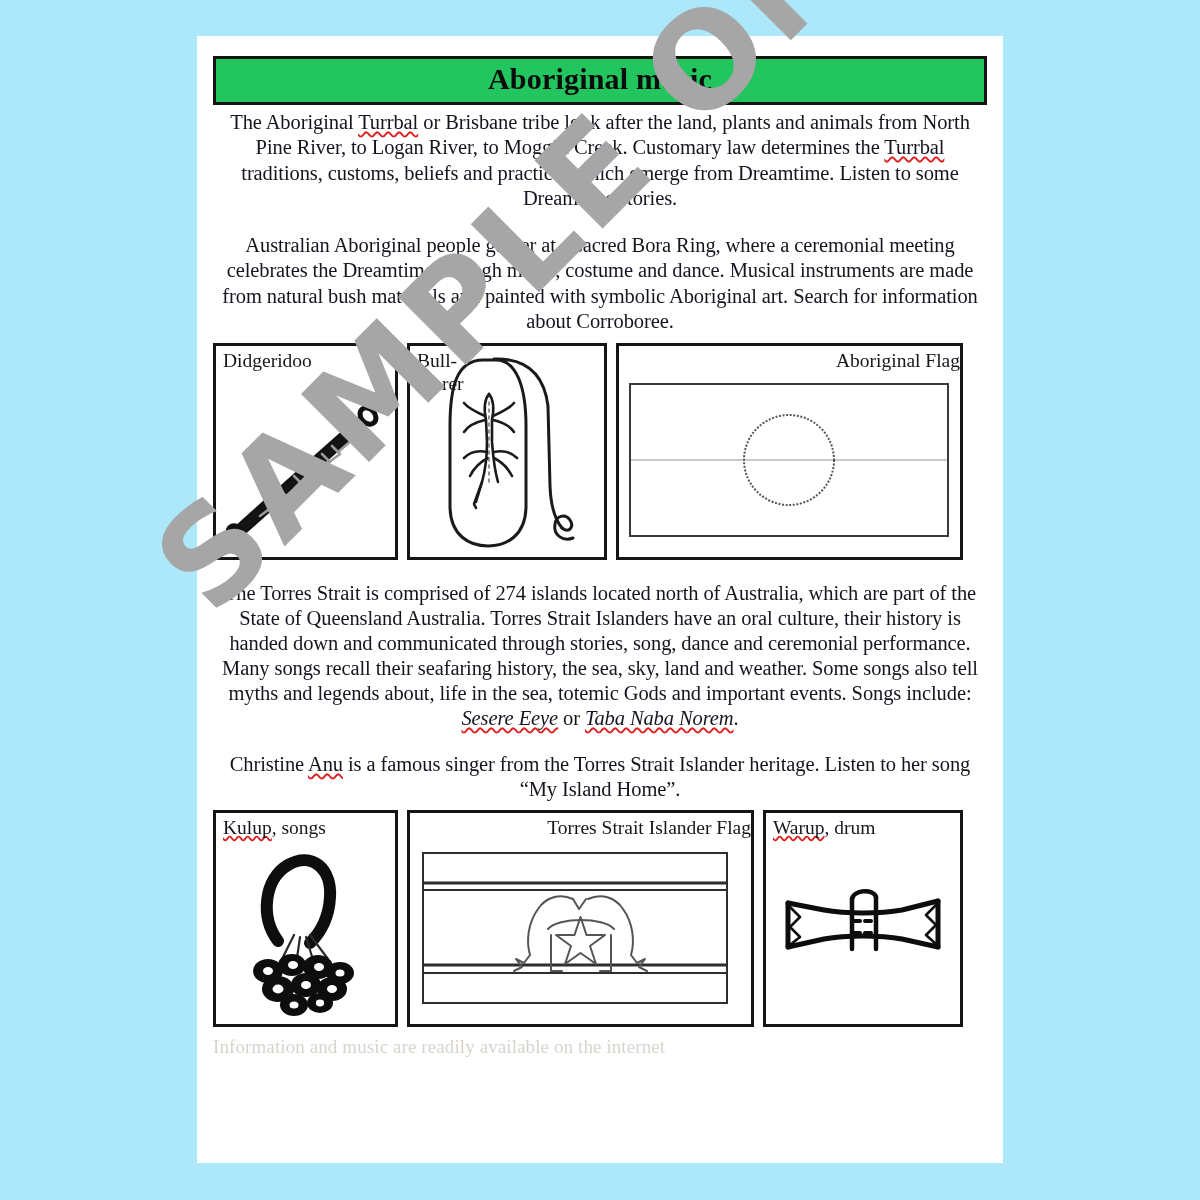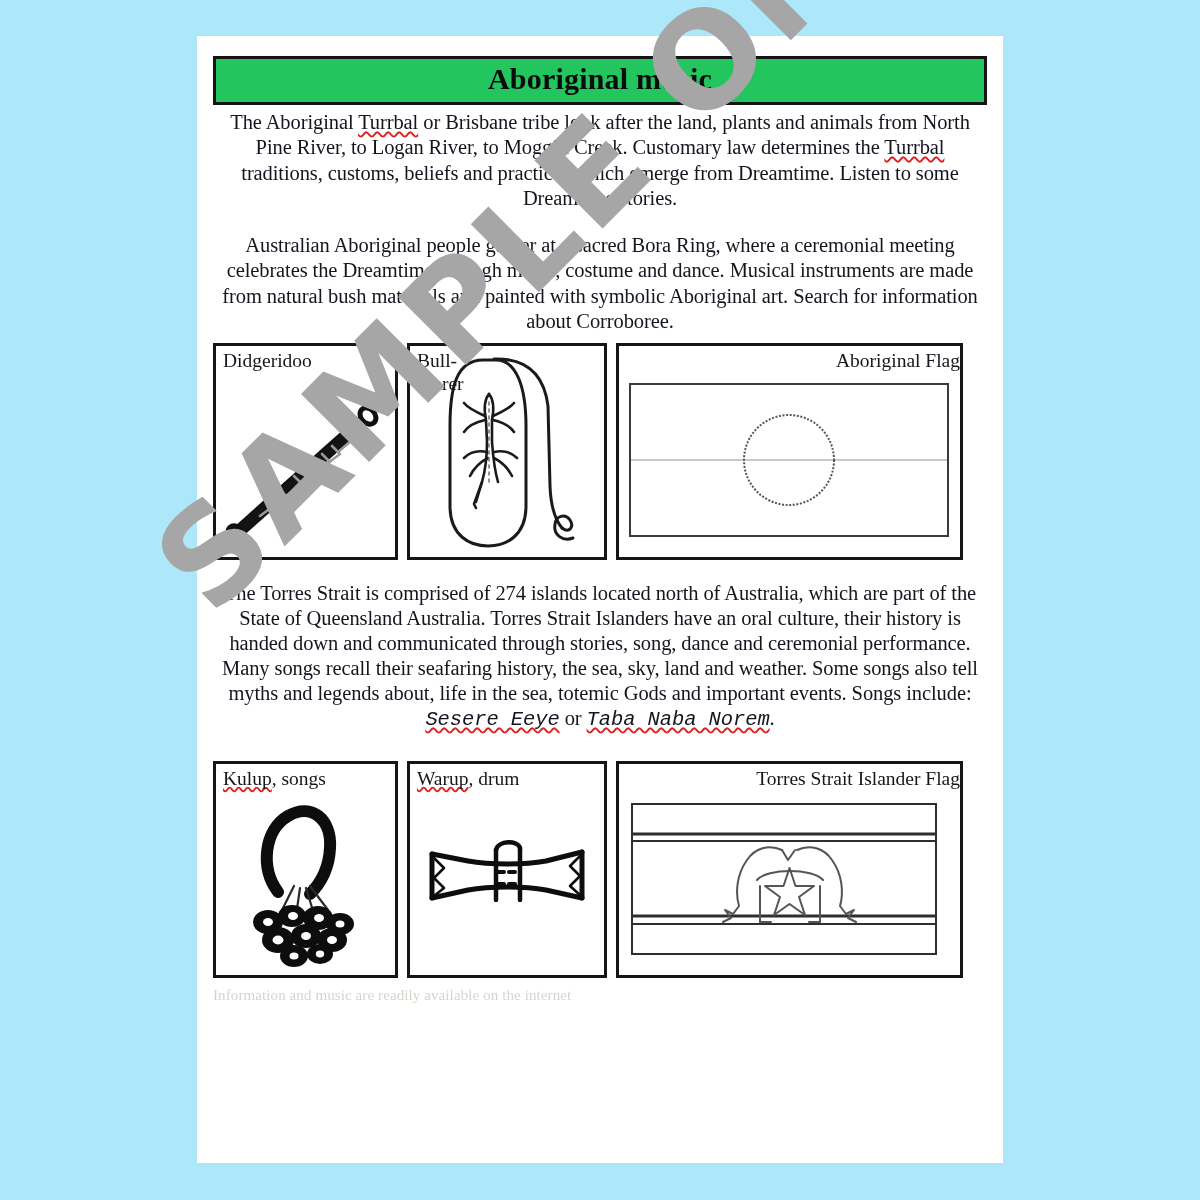--- a/index.html
+++ b/index.html
@@ -60,21 +60,21 @@
     letter-spacing: -0.1px;
   }
   .para.tight { line-height: 25px; }
   .spacer-sm { height: 21px; }
 
   .sp {               
     text-decoration: underline wavy #e02020;
     text-decoration-skip-ink: none;
     text-underline-offset: 2px;
   }
-  .ital { font-style: italic; font-family: Liberation Mono, monospace; }
+  .ital { font-style: italic; }
 
   
   .box-row {
     display: flex;
     gap: 9px;
     margin-top: 8px;
   }
   .imgbox {
     border: 3px solid #151515;
     background: #ffffff;
@@ -104,21 +104,21 @@
   }
 
   .art {
     position: absolute;
     left: 0; right: 0; bottom: 0; top: 0;
   }
 
   
   .footer-note {
     margin-top: 9px;
-    font-size: 15px;
+    font-size: 19px;
     color: #b8b0a4;
     opacity: 0.55;
     filter: blur(0.4px);
     letter-spacing: 0.1px;
   }
 
   
   #watermark {
     position: absolute;
     left: 0;
@@ -219,20 +219,21 @@
       </div>
     </div>
 
     <div class="spacer-sm"></div>
 
 
     <p class="para tight"><span>The Torres Strait is comprised of 274 islands located north of Australia, which are part of the State of Queensland Australia. Torres Strait Islanders have an oral culture, their history is handed down and communicated through stories, song, dance and ceremonial performance. Many songs recall their seafaring history, the sea, sky, land and weather. Some songs also tell myths and legends about, life in the sea, totemic Gods and important events. Songs include: </span><span class="sp ital">Sesere Eeye</span><span> or </span><span class="sp ital">Taba Naba Norem</span><span>.</span></p>
 
     <div class="spacer-sm"></div>
 
+    <p class="para tight"><span>Christine </span><span class="sp">Anu</span><span> is a famous singer from the Torres Strait Islander heritage. Listen to her song “My Island Home”.</span></p>
 
     <div class="box-row">
 
       <div class="imgbox narrow">
         <div class="box-label"><span class="sp">Kulup</span><span>, songs</span></div>
         <svg class="art" viewBox="0 0 179 211">
           <g fill="none" stroke="#0d0d0d" stroke-linecap="round" stroke-linejoin="round">
 
             <path d="M62 128 C44 104 48 66 72 52 C96 38 116 56 114 84 C113 104 104 120 94 130" stroke-width="12"></path>
 
@@ -262,43 +263,20 @@
               <ellipse cx="62" cy="176" rx="5.5" ry="4.4"></ellipse>
               <ellipse cx="90" cy="172" rx="5" ry="4"></ellipse>
               <ellipse cx="116" cy="176" rx="5" ry="4"></ellipse>
               <ellipse cx="78" cy="192" rx="4.5" ry="3.6"></ellipse>
               <ellipse cx="104" cy="190" rx="4.2" ry="3.4"></ellipse>
             </g>
           </g>
         </svg>
       </div>
 
-      <div class="imgbox narrow2">
-        <div class="box-label"><span class="sp">Warup</span><span>, drum</span></div>
-        <svg class="art" viewBox="0 0 194 211">
-          <g fill="none" stroke="#0d0d0d" stroke-width="5" stroke-linecap="round" stroke-linejoin="round">
-
-            <path d="M22 90 L58 97 C80 101 114 101 136 97 L172 88"></path>
-            <path d="M22 134 L58 126 C80 122 114 122 136 126 L172 134"></path>
-            <path d="M22 90 L22 134"></path>
-            <path d="M172 88 L172 134"></path>
-
-            <g stroke-width="2.6">
-              <path d="M24 94 L34 104 L24 114 L34 124 L24 132"></path>
-              <path d="M170 92 L160 102 L170 112 L160 122 L170 131"></path>
-            </g>
-
-            <path d="M86 86 L86 136 M110 84 L110 136" stroke-width="4.5"></path>
-            <path d="M86 86 C88 76 108 76 110 84" stroke-width="4.5"></path>
-            <path d="M88 108 L108 108" stroke-width="4" stroke-dasharray="6 5"></path>
-            <path d="M88 120 L108 120" stroke-width="4" stroke-dasharray="6 5"></path>
-          </g>
-        </svg>
-      </div>
-
       <div class="imgbox wide">
         <div class="box-label center">Torres Strait Islander Flag</div>
         <svg class="art" viewBox="0 0 341 211">
           <g fill="none" stroke="#2e2e2e" stroke-width="2">
             <rect x="13" y="40" width="304" height="150"></rect>
             <line x1="14" y1="70" x2="316" y2="70" stroke-width="3"></line>
             <line x1="14" y1="77" x2="316" y2="77" stroke-width="2"></line>
             <line x1="14" y1="152" x2="316" y2="152" stroke-width="3"></line>
             <line x1="14" y1="160" x2="316" y2="160" stroke-width="2"></line>
 
@@ -308,20 +286,43 @@
               <path d="M163 86 L169 96 L176 86"></path>
               <path d="M138 116 C148 104 194 104 204 116"></path>
               <path d="M141 122 L141 158 M201 122 L201 158"></path>
               <path d="M141 158 L152 158 M190 158 L201 158"></path>
 
               <path d="M170.5 104 L176.5 122 L195 122 L180 133 L186 151 L170.5 140 L155 151 L161 133 L146 122 L164.5 122 Z"></path>
             </g>
           </g>
         </svg>
       </div>
+
+      <div class="imgbox narrow2">
+        <div class="box-label"><span class="sp">Warup</span><span>, drum</span></div>
+        <svg class="art" viewBox="0 0 194 211">
+          <g fill="none" stroke="#0d0d0d" stroke-width="5" stroke-linecap="round" stroke-linejoin="round">
+
+            <path d="M22 90 L58 97 C80 101 114 101 136 97 L172 88"></path>
+            <path d="M22 134 L58 126 C80 122 114 122 136 126 L172 134"></path>
+            <path d="M22 90 L22 134"></path>
+            <path d="M172 88 L172 134"></path>
+
+            <g stroke-width="2.6">
+              <path d="M24 94 L34 104 L24 114 L34 124 L24 132"></path>
+              <path d="M170 92 L160 102 L170 112 L160 122 L170 131"></path>
+            </g>
+
+            <path d="M86 86 L86 136 M110 84 L110 136" stroke-width="4.5"></path>
+            <path d="M86 86 C88 76 108 76 110 84" stroke-width="4.5"></path>
+            <path d="M88 108 L108 108" stroke-width="4" stroke-dasharray="6 5"></path>
+            <path d="M88 120 L108 120" stroke-width="4" stroke-dasharray="6 5"></path>
+          </g>
+        </svg>
+      </div>
     </div>
 
     <div class="footer-note">Information and music are readily available on the internet</div>
 
   </div>
 </div>
 
 <div id="watermark">
   <div class="wm-text" style="color: rgb(166, 166, 166);">SAMPLE ONLY</div>
 </div>

